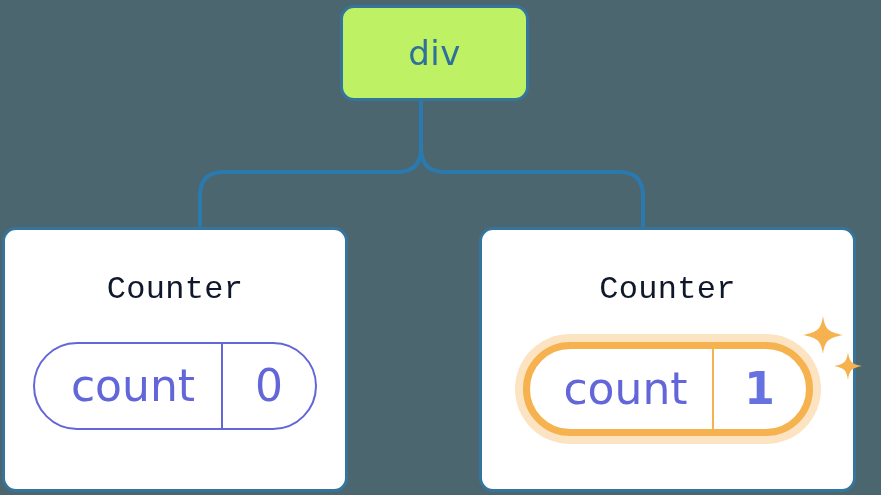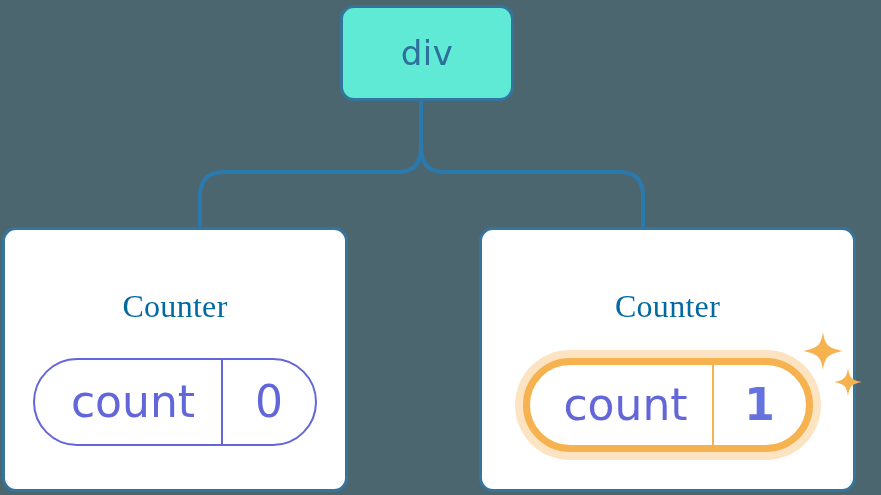--- a/index.html
+++ b/index.html
@@ -28,24 +28,24 @@
     top: 0;
     width: 881px;
     height: 495px;
   }
 
   
   .root-node {
     position: absolute;
     left: 340px;
     top: 5px;
-    width: 174px;
+    width: 189px;
     height: 96px;
     box-sizing: border-box;
-    background: #5eead4;
+    background: #bef264;
     border: 3px solid #35749b;
     border-radius: 14px;
     display: flex;
     align-items: center;
     justify-content: center;
   }
   .root-label {
     font-family: "DejaVu Sans", "Liberation Sans", sans-serif;
     font-size: 34px;
     line-height: 1;
@@ -63,25 +63,25 @@
     top: 227px;
     height: 265px;
     display: flex;
     flex-direction: column;
     align-items: center;
   }
   .card.left  { left: 2px;   width: 346px; }
   .card.right { left: 479px; width: 377px; }
 
   .card-title {
-    margin-top: 60px;
-    font-family: Liberation Serif, serif;
+    margin-top: 44px;
+    font-family: Liberation Mono, monospace;
     font-size: 32px;
     line-height: 1;
-    color: #0369a1;
+    color: #0f172a;
     letter-spacing: 0.3px;
   }
 
   
   .pill-wrap {
     position: relative;
     margin-top: 36px;
     display: flex;
     align-items: center;
     justify-content: center;

